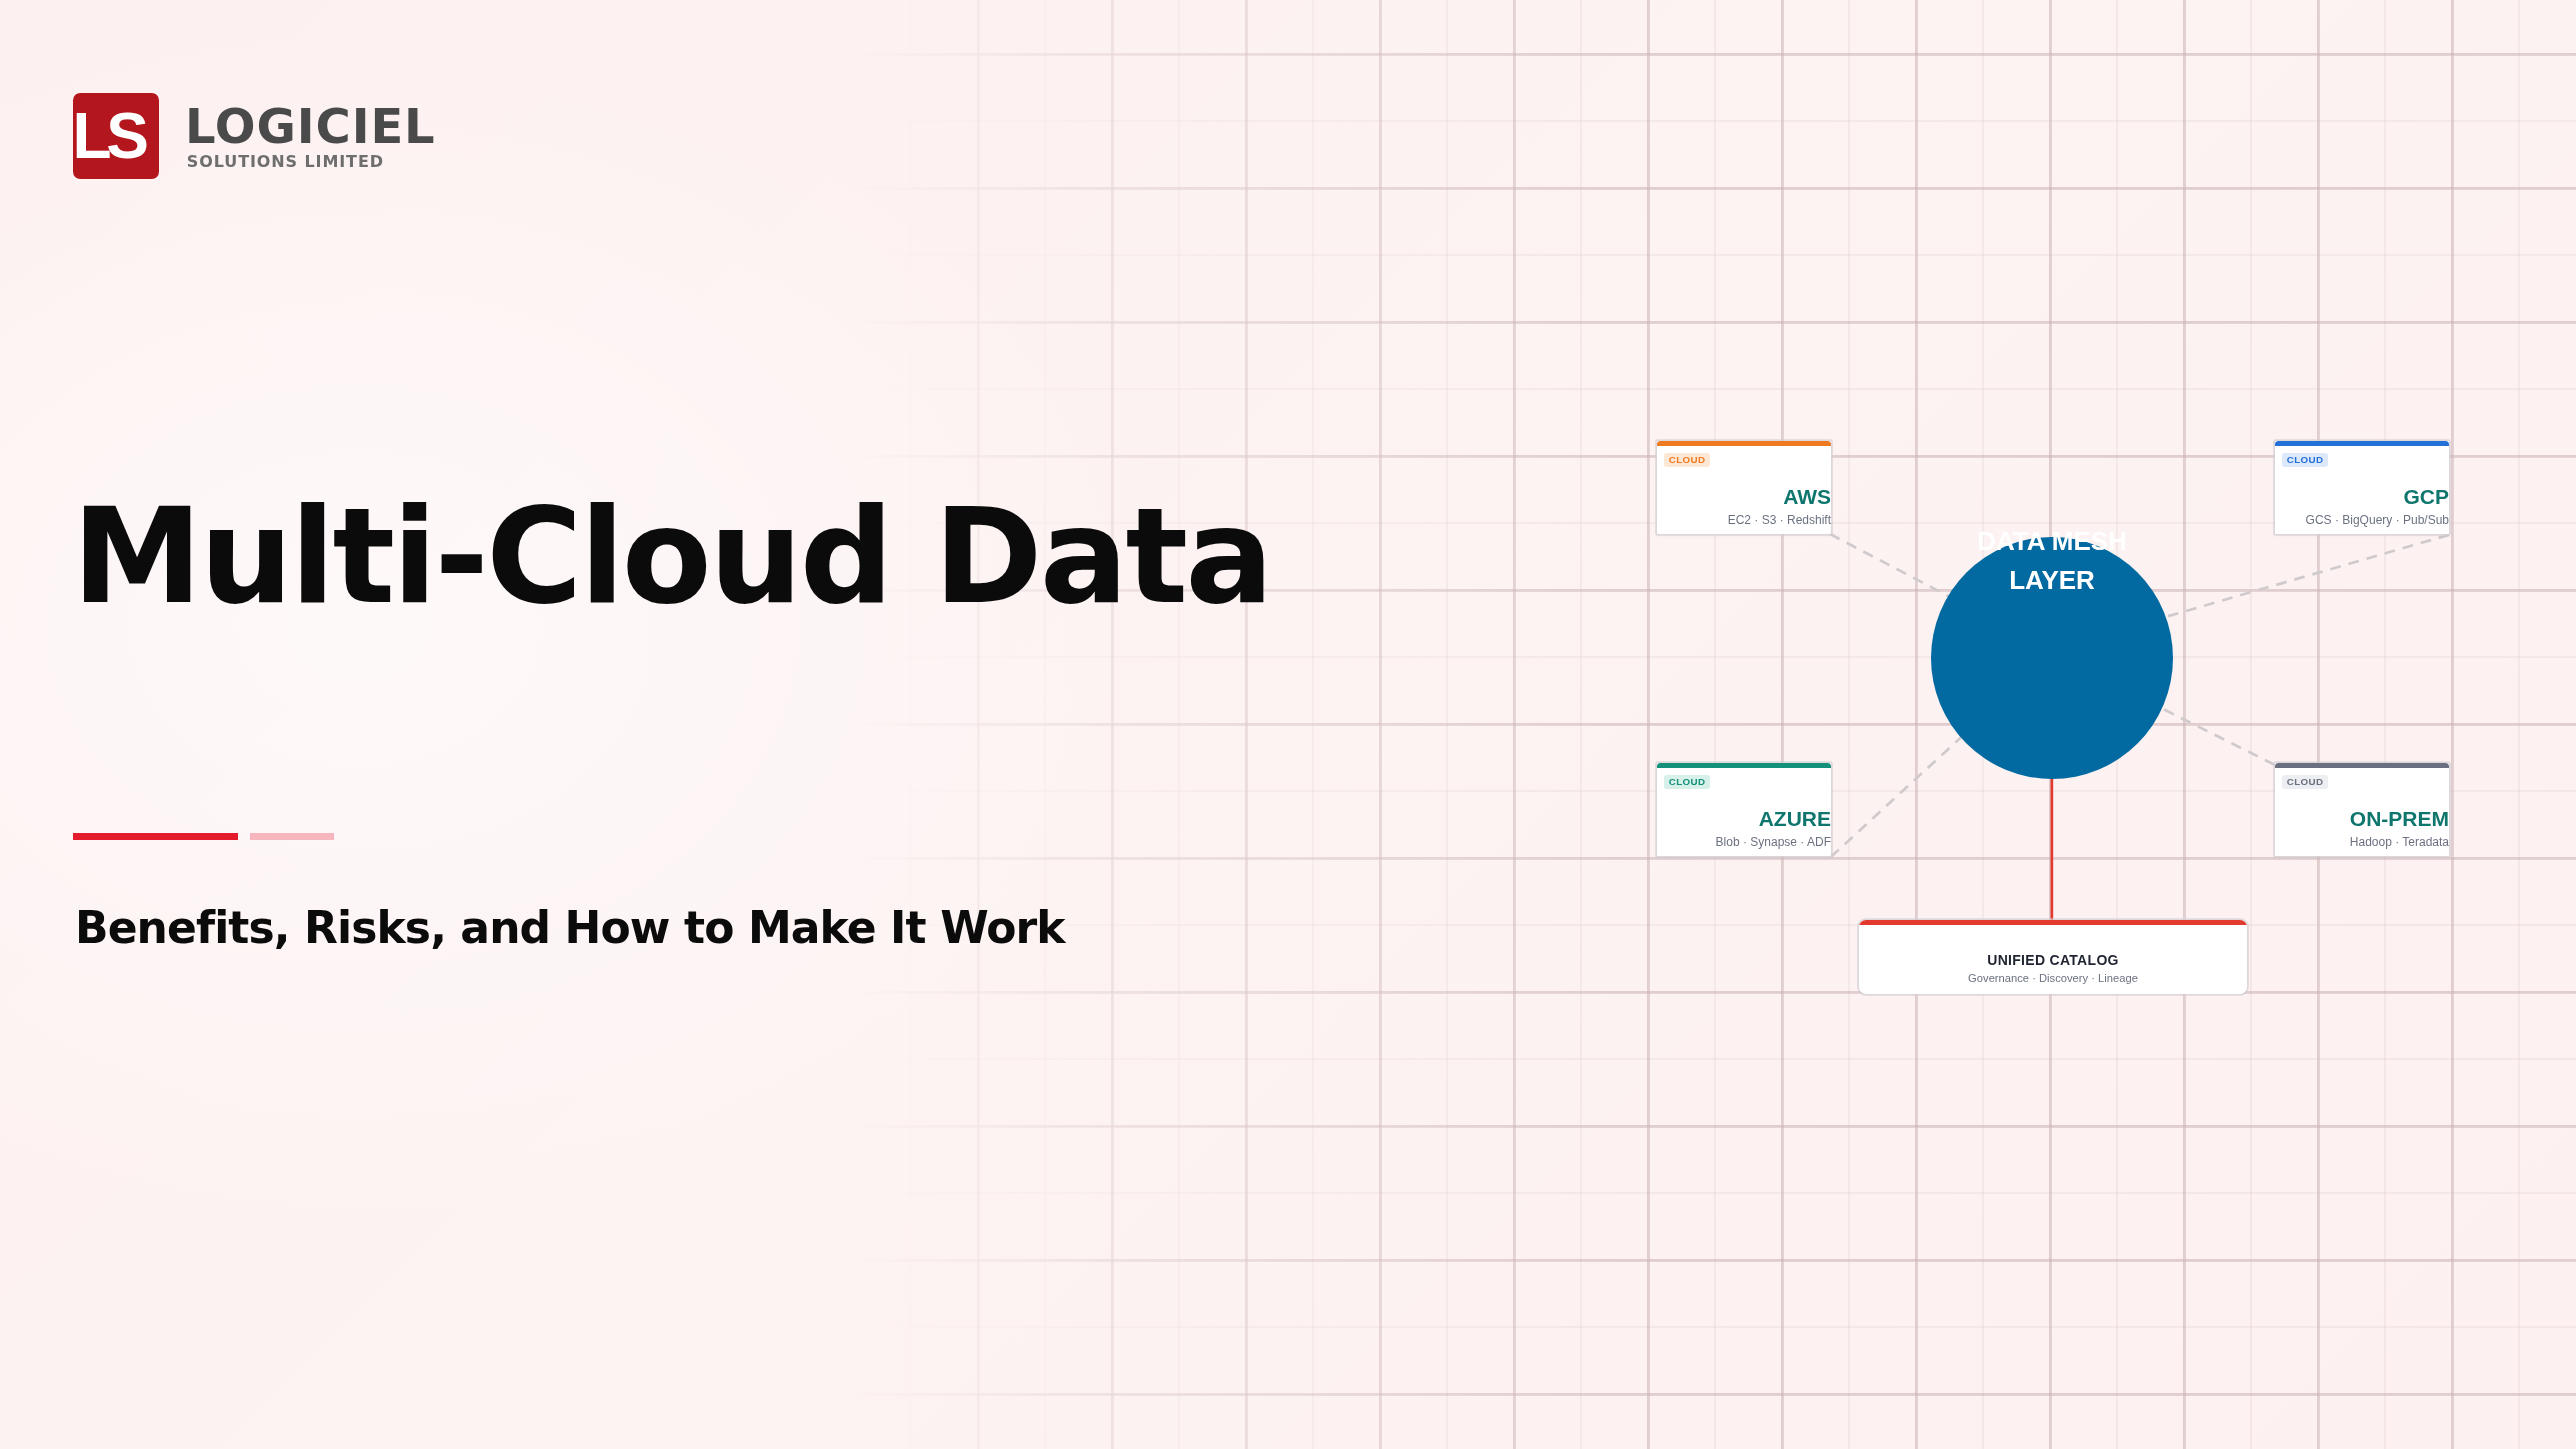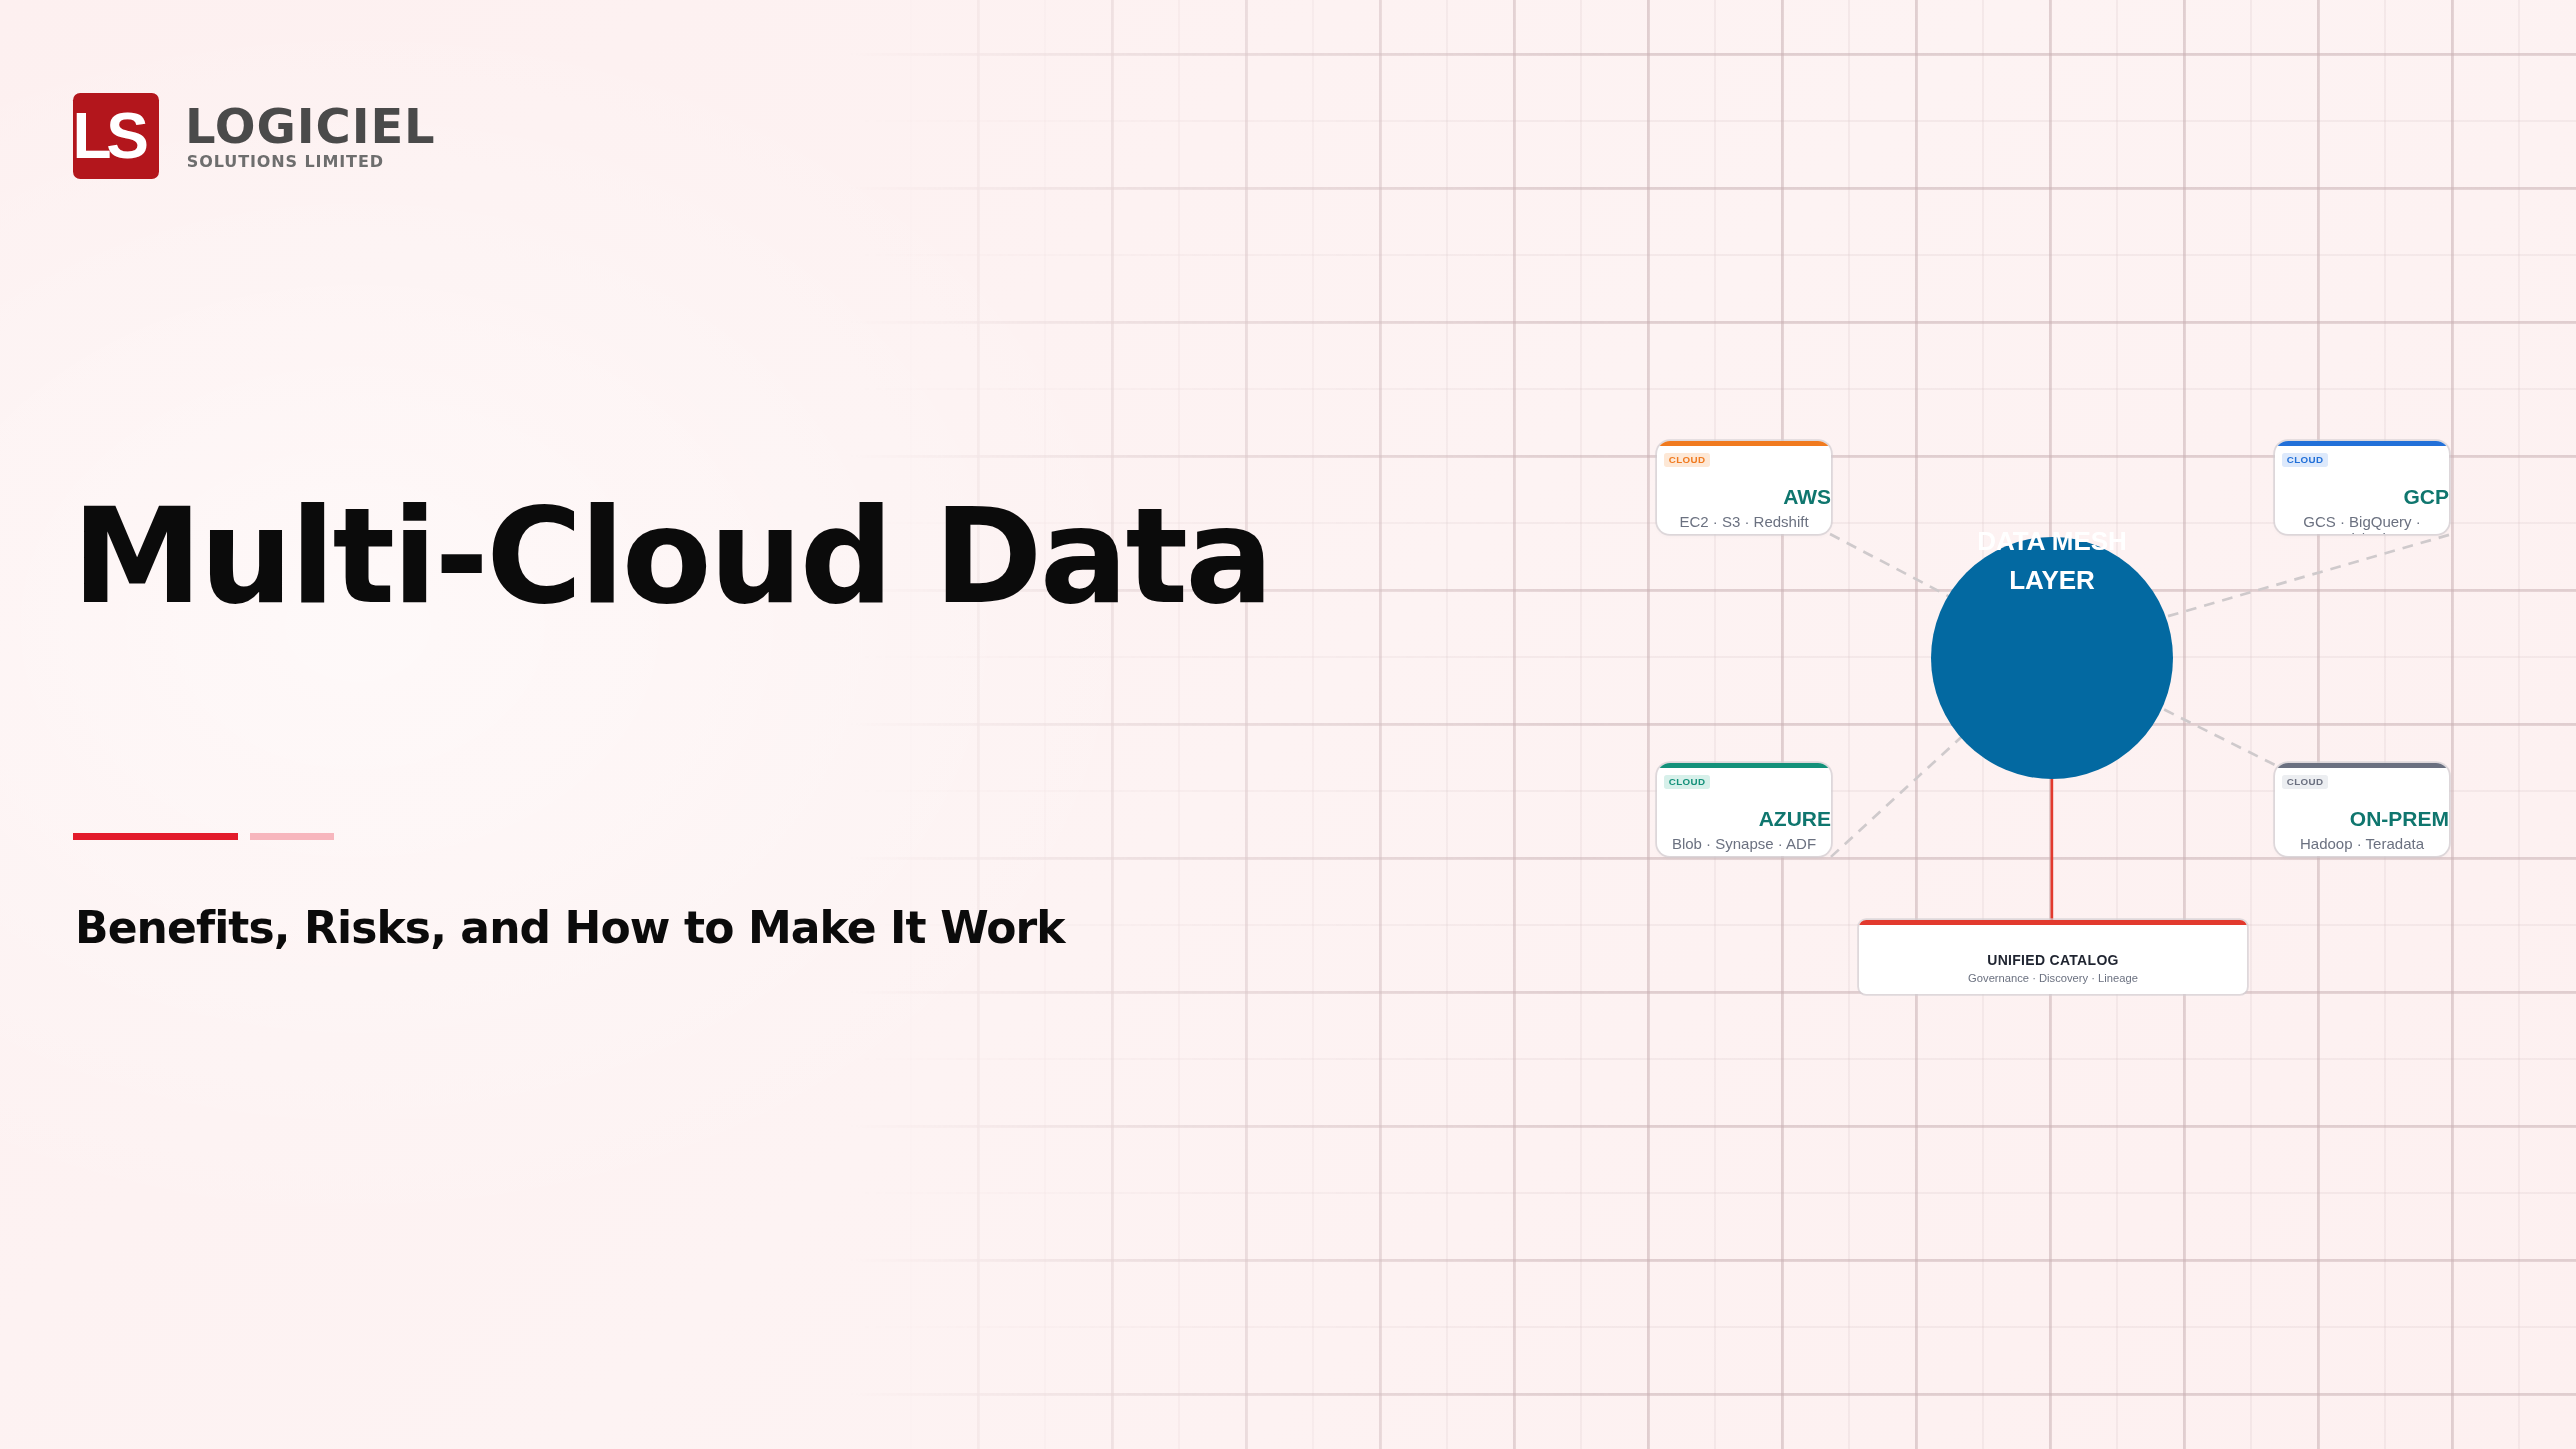--- a/index.html
+++ b/index.html
@@ -57,30 +57,30 @@
     position: absolute; left: 75px; top: 894px; margin: 0;
     font-family: "DejaVu Sans", sans-serif; font-weight: 700; font-size: 44px;
     color: #0b0b0b; letter-spacing: -0.9px; line-height: 68px;
   }
 
   
   .diagram { position: absolute; left: 0; top: 0; width: 2576px; height: 1449px; }
   .connectors { position: absolute; left: 0; top: 0; }
   .card {
     position: absolute; width: 174px; height: 93px; background: #ffffff;
-    border-radius: 13px; box-shadow: 0 0 0 1.8px rgba(210,205,210,0.7), 0 1.8px 5.4px rgba(0,0,0,0.04);
+    border-radius: 1px; box-shadow: 0 0 0 1.8px rgba(210,205,210,0.7), 0 1.8px 5.4px rgba(0,0,0,0.04);
     box-sizing: border-box; overflow: hidden;
   }
   .card-bar { position: absolute; left: 0; top: 0; right: 0; height: 5.4px; border-radius: 3.6px 3.6px 0 0; }
   .card-badge {
     position: absolute; left: 7.2px; top: 11.6px; padding: 1.8px 4.5px; border-radius: 2.7px;
     font-size: 9.8px; font-weight: 700; letter-spacing: 0.4px;
   }
   .card-name { position: absolute; left: 0; right: 0; top: 44px; text-align: right; font-size: 21px; font-weight: 700; color: #0f766e; }
-  .card-detail { position: absolute; left: 0; right: 0; top: 72px; text-align: center; font-size: 15px; color: #6b7180; }
+  .card-detail { position: absolute; left: 0; right: 0; top: 72px; text-align: right; font-size: 12px; color: #6b7180; }
 
   .mesh {
     position: absolute; left: 1931px; top: 537px; width: 242px; height: 242px; border-radius: 50%;
     background: #0369a1; color: #fff; display: flex; flex-direction: column; align-items: center; justify-content: flex-start;
   }
   .mesh-title { font-size: 26px; font-weight: 700; line-height: 1; margin-top: -9px; }
   .mesh-sub { font-size: 26px; font-weight: 700; line-height: 1; margin-top: 12.5px; }
 
   .catalog {
     position: absolute; left: 1859px; top: 920px; width: 388px; height: 74px; background: #ffffff;

